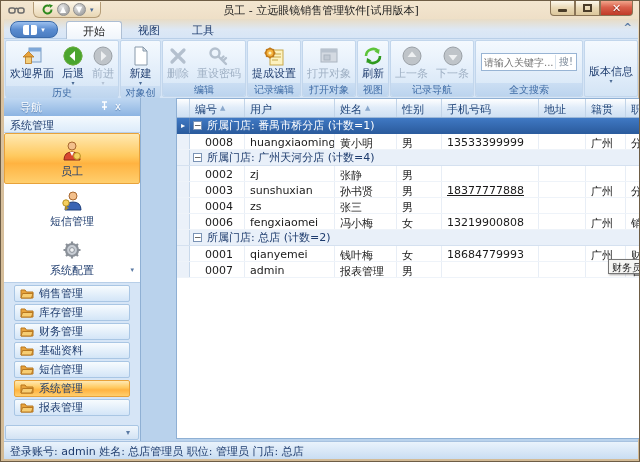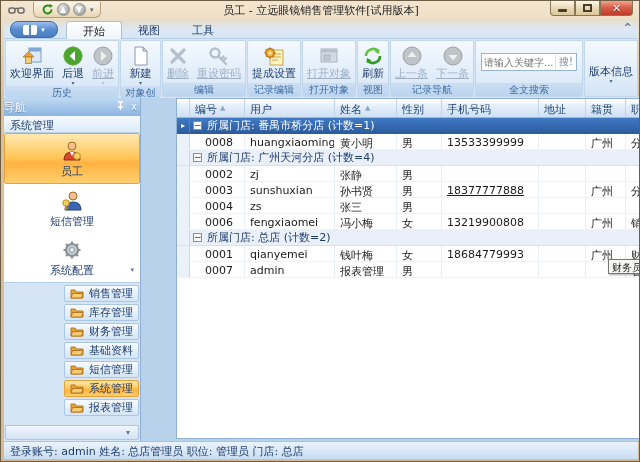--- a/index.html
+++ b/index.html
@@ -57,49 +57,49 @@
   
   .ribbon{ position:absolute; left:3px; top:38px; width:634px; height:59px;
            background:#d6e5f6; display:flex; }
   .rgroup{ height:57px; margin:1px 0 0 1px; display:flex; flex-direction:column;
            background:linear-gradient(180deg,#f4f9fe,#e3eefa 55%,#d3e4f5);
            border:1px solid #c2d6ec; border-radius:2px; }
   .rbtns{ flex:1; display:flex; align-items:flex-start; justify-content:center; padding-top:1px;}
   .rbtn{ display:flex; flex-direction:column; align-items:center; padding:1px 4px; cursor:pointer;}
   .ricon{ height:25px; display:flex; align-items:center; justify-content:center;}
   .rlabel{ font-size:11px; color:#1e3c6e; white-space:nowrap; line-height:12px;}
-  .rbtn.disabled .rlabel{ color:#9fb0c4;text-decoration:underline;}
+  .rbtn.disabled .rlabel{ color:#9fb0c4;}
   .dd{ font-size:6px; color:#4a6a94; line-height:5px;}
   .rbtn.disabled .dd{ color:#b4c2d4;}
   .rglabel{ height:13px; text-align:center; font-size:10px; color:#3f6ca6;
             background:linear-gradient(180deg,#cbdef3,#bcd4ee); border-radius:0 0 2px 2px; line-height:13px;}
   .searchwrap{ flex:1; display:flex; align-items:center; justify-content:center; padding:0 5px;}
   .searchbox{ width:100px; height:18px; background:#fff; border:1px solid #98b4d4; display:flex; align-items:center;}
   .searchbox input{ flex:1; border:none; outline:none; font-size:10px; color:#9aa6b4; width:64px;
                     font-family:inherit; padding:0 2px; background:transparent;}
   .searchbox .go{ font-size:10px; color:#7a8898; padding:0 3px; border-left:1px solid #d8e2ec;}
   
   .main{ position:absolute; left:3px; top:97px; width:634px; height:343px; background:#b9d2ec; }
   
   .nav{ position:absolute; left:0; top:0; width:137px; height:343px; display:flex; flex-direction:column;
         border-right:1px solid #8fb0d4; background:#d6e5f6;}
   .nav-header{ height:18px; background:linear-gradient(180deg,#c0d8f2,#8cb4e2);
-               display:flex; align-items:center; padding:0 0; color:#fff; text-shadow:0 1px 1px #5a82b4;}
+               display:flex; align-items:center; padding:0 16px; color:#fff; text-shadow:0 1px 1px #5a82b4;}
   .nav-header .t{ flex:1; font-size:11px;}
   .nav-hicon{ color:#ffffff; font-size:10px; padding:0 3px; line-height:1;}
   .nav-section{ height:17px; background:linear-gradient(180deg,#f5fafe,#dcebfa);
                 border-bottom:1px solid #b8cfe8; color:#1e3c6e; padding:2px 6px;}
   .nav-big{ height:150px; background:#fff; border-bottom:1px solid #b8cfe8; display:flex; flex-direction:column;}
   .nav-item{ flex:1; display:flex; flex-direction:column; align-items:center; justify-content:center;
              color:#1e3c6e; position:relative; cursor:pointer;}
   .nav-item .nico{ height:26px; display:flex; align-items:center;}
   .nav-item.selected{ background:linear-gradient(180deg,#ffe9b2,#ffc95e 45%,#ffb341 60%,#ffcf6e);
                       border:1px solid #e8a23a; border-radius:2px;}
   .nav-item .idd{ position:absolute; right:6px; bottom:8px; font-size:7px; color:#5a7aa4;}
-  .nav-folders{ flex:1; padding:2px 1px; display:flex; flex-direction:column; gap:2px;align-items:flex-end;}
+  .nav-folders{ flex:1; padding:2px 10px; display:flex; flex-direction:column; gap:2px;}
   .fbar{ height:17px; background:linear-gradient(180deg,#f7fbfe,#d3e5f7);
          border:1px solid #a9c6e4; border-radius:2px; display:flex; align-items:center;
          padding:0 5px; gap:5px; color:#1e3c6e; cursor:pointer;}
   .fbar.selected{ background:linear-gradient(180deg,#ffe9b2,#ffc95e 45%,#ffb341 60%,#ffcf6e); border-color:#e8a23a;}
   .nav-bottom{ height:15px; background:linear-gradient(180deg,#f0f6fc,#d3e3f4);
                border:1px solid #a9c6e4; border-radius:2px; margin:0 1px 1px 1px;
                display:flex; align-items:center; justify-content:flex-end; padding:0 8px;}
   .nav-bottom .ch{ color:#5a7aa4; font-size:8px;}
   
   .grid{ position:absolute; left:140px; top:0; width:492px; height:341px; background:#fff;

